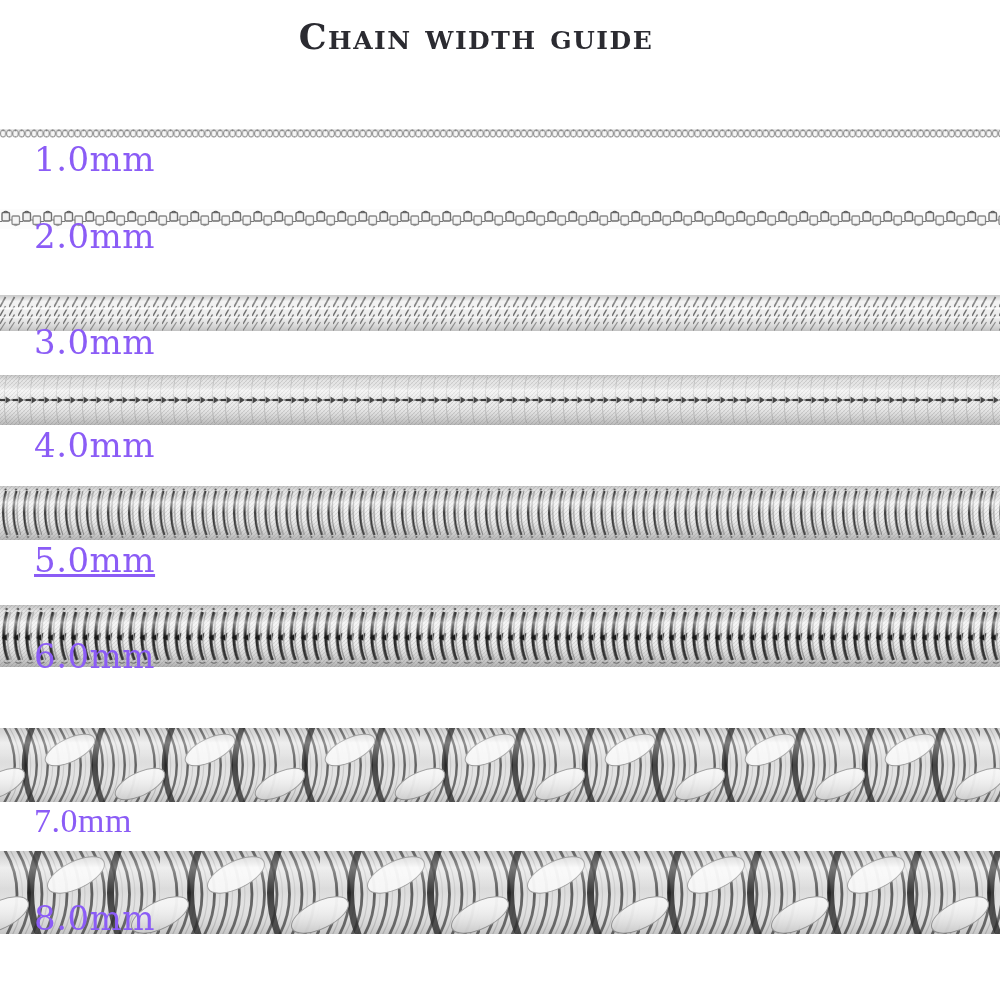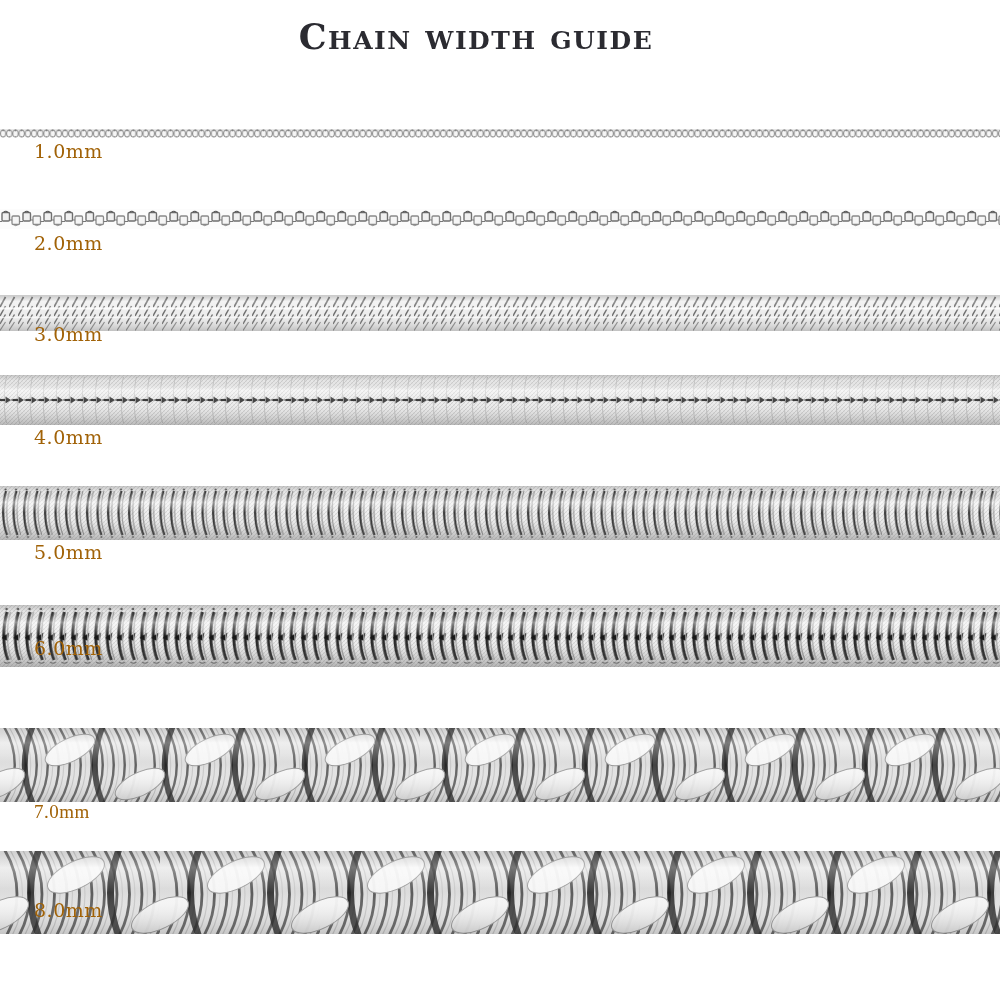--- a/index.html
+++ b/index.html
@@ -9,21 +9,21 @@
   }
   .title {
     position:absolute; top:16px; left:0; width:952px; text-align:center;
     font-size:35px; font-weight:600; letter-spacing:1.5px; color:#2b2b31;
     font-variant:small-caps; text-transform:lowercase;
   }
   .title::first-letter { text-transform:uppercase; }
   .chain { position:absolute; left:0; width:1000px; }
   .chain svg { display:block; width:1000px; height:100%; }
   .wlabel {
-    position:absolute; left:34px; font-size:19px; color:#a16207;
+    position:absolute; left:34px; font-size:34px; color:#8b5cf6;
     line-height:1.1; letter-spacing:0.5px;
   }
 </style>
 </head>
 <body>
 
 <div class="stage">
 
   <div class="title">Chain Width Guide</div>
 
@@ -51,21 +51,21 @@
           <rect x="2" y="3.5" width="7.5" height="8.5" rx="1.2" fill="#f0f0f0" stroke="#6f6f6f" stroke-width="1.4"></rect>
           <rect x="12" y="7" width="7.5" height="8.5" rx="1.2" fill="#f5f5f5" stroke="#8a8a8a" stroke-width="1.3"></rect>
           <path d="M9.5,11 h2.5 M19.5,12.5 h1.5 M0,12.5 h2" stroke="#777777" stroke-width="1.1" fill="none"></path>
           <path d="M3.5,3.5 q2.2,-2.6 4.5,0" stroke="#555555" stroke-width="1.1" fill="none"></path>
           <path d="M13.5,15.5 q2.2,2.4 4.5,0" stroke="#8a8a8a" stroke-width="1" fill="none"></path>
         </pattern>
       </defs>
       <rect x="0" y="0" width="1000" height="20" fill="url(#p2)"></rect>
     </svg>
   </div>
-  <div class="wlabel" style="top:233px;">2.0mm</div>
+  <div class="wlabel" style="top:218px;">2.0mm</div>
 
   <div class="chain" style="top:295px;height:36px;">
     <svg viewBox="0 0 1000 36" preserveAspectRatio="none">
       <defs>
         <pattern id="p3" width="9" height="36" patternUnits="userSpaceOnUse">
           <rect width="9" height="36" fill="#ededed"></rect>
           <path d="M0,12 L5.5,2" stroke="#575757" stroke-width="1.6" fill="none"></path>
           <path d="M0,21 L5.5,11" stroke="#6a6a6a" stroke-width="1.5" fill="none"></path>
           <path d="M0,29 L5.5,19.5" stroke="#6a6a6a" stroke-width="1.4" fill="none"></path>
           <path d="M0,35.5 L5.5,27" stroke="#8a8a8a" stroke-width="1.2" fill="none"></path>
@@ -136,21 +136,21 @@
           <stop offset="0.5" stop-color="#ffffff" stop-opacity="0"></stop>
           <stop offset="0.75" stop-color="#8c8c8c" stop-opacity="0.16"></stop>
           <stop offset="1" stop-color="#5a5a5a" stop-opacity="0.38"></stop>
         </linearGradient>
       </defs>
       <rect x="0" y="0" width="1000" height="54" fill="url(#pm5)"></rect>
       <rect x="0" y="0" width="1000" height="54" fill="url(#p5)"></rect>
       <rect x="0" y="0" width="1000" height="54" fill="url(#cg5)"></rect>
     </svg>
   </div>
-  <div class="wlabel" style="top:542px;">5.0mm</div>
+  <div class="wlabel" style="top:542px;text-decoration:underline;">5.0mm</div>
 
   <div class="chain" style="top:605px;height:62px;">
     <svg viewBox="0 0 1000 62" preserveAspectRatio="none">
       <defs>
         <pattern id="pm6" width="4" height="4" patternUnits="userSpaceOnUse">
           <rect width="4" height="4" fill="#efefef"></rect>
           <path d="M0,4 L4,0" stroke="#cfcfcf" stroke-width="0.9"></path>
           <path d="M0,0 L4,4" stroke="#e3e3e3" stroke-width="0.7"></path>
         </pattern>
         <pattern id="p6" width="11.5" height="62" patternUnits="userSpaceOnUse">

